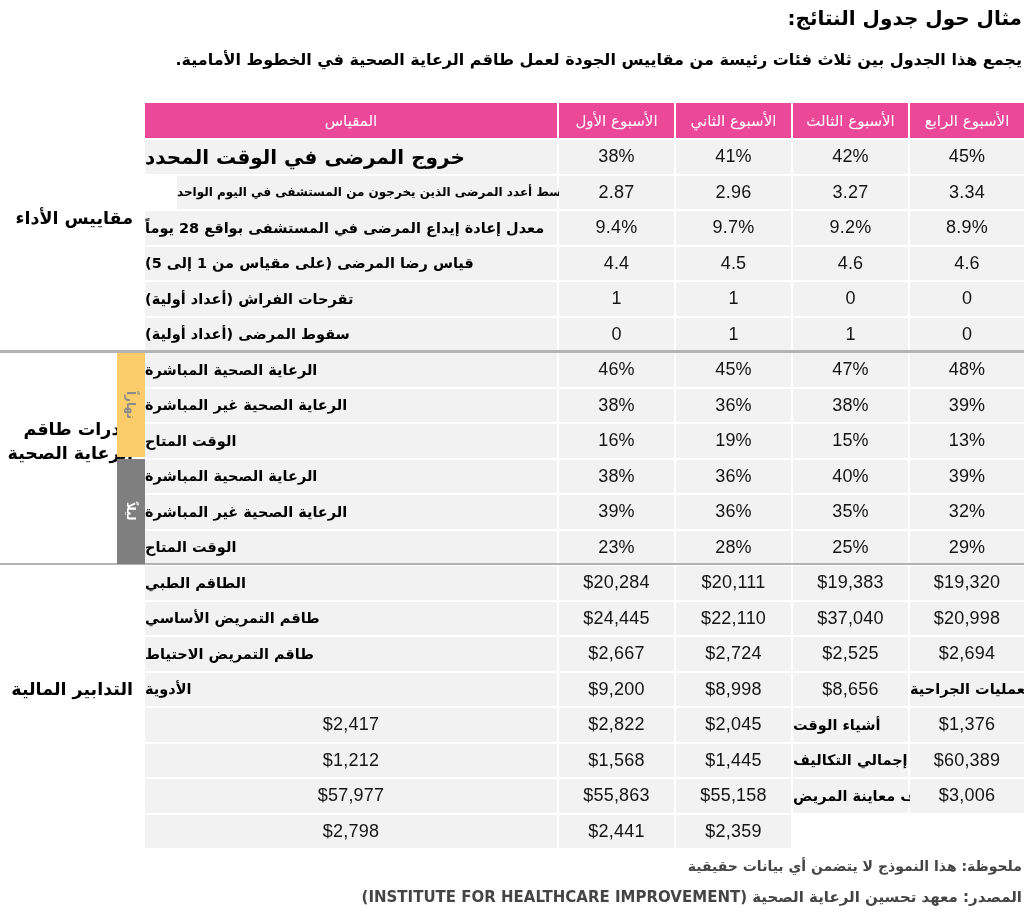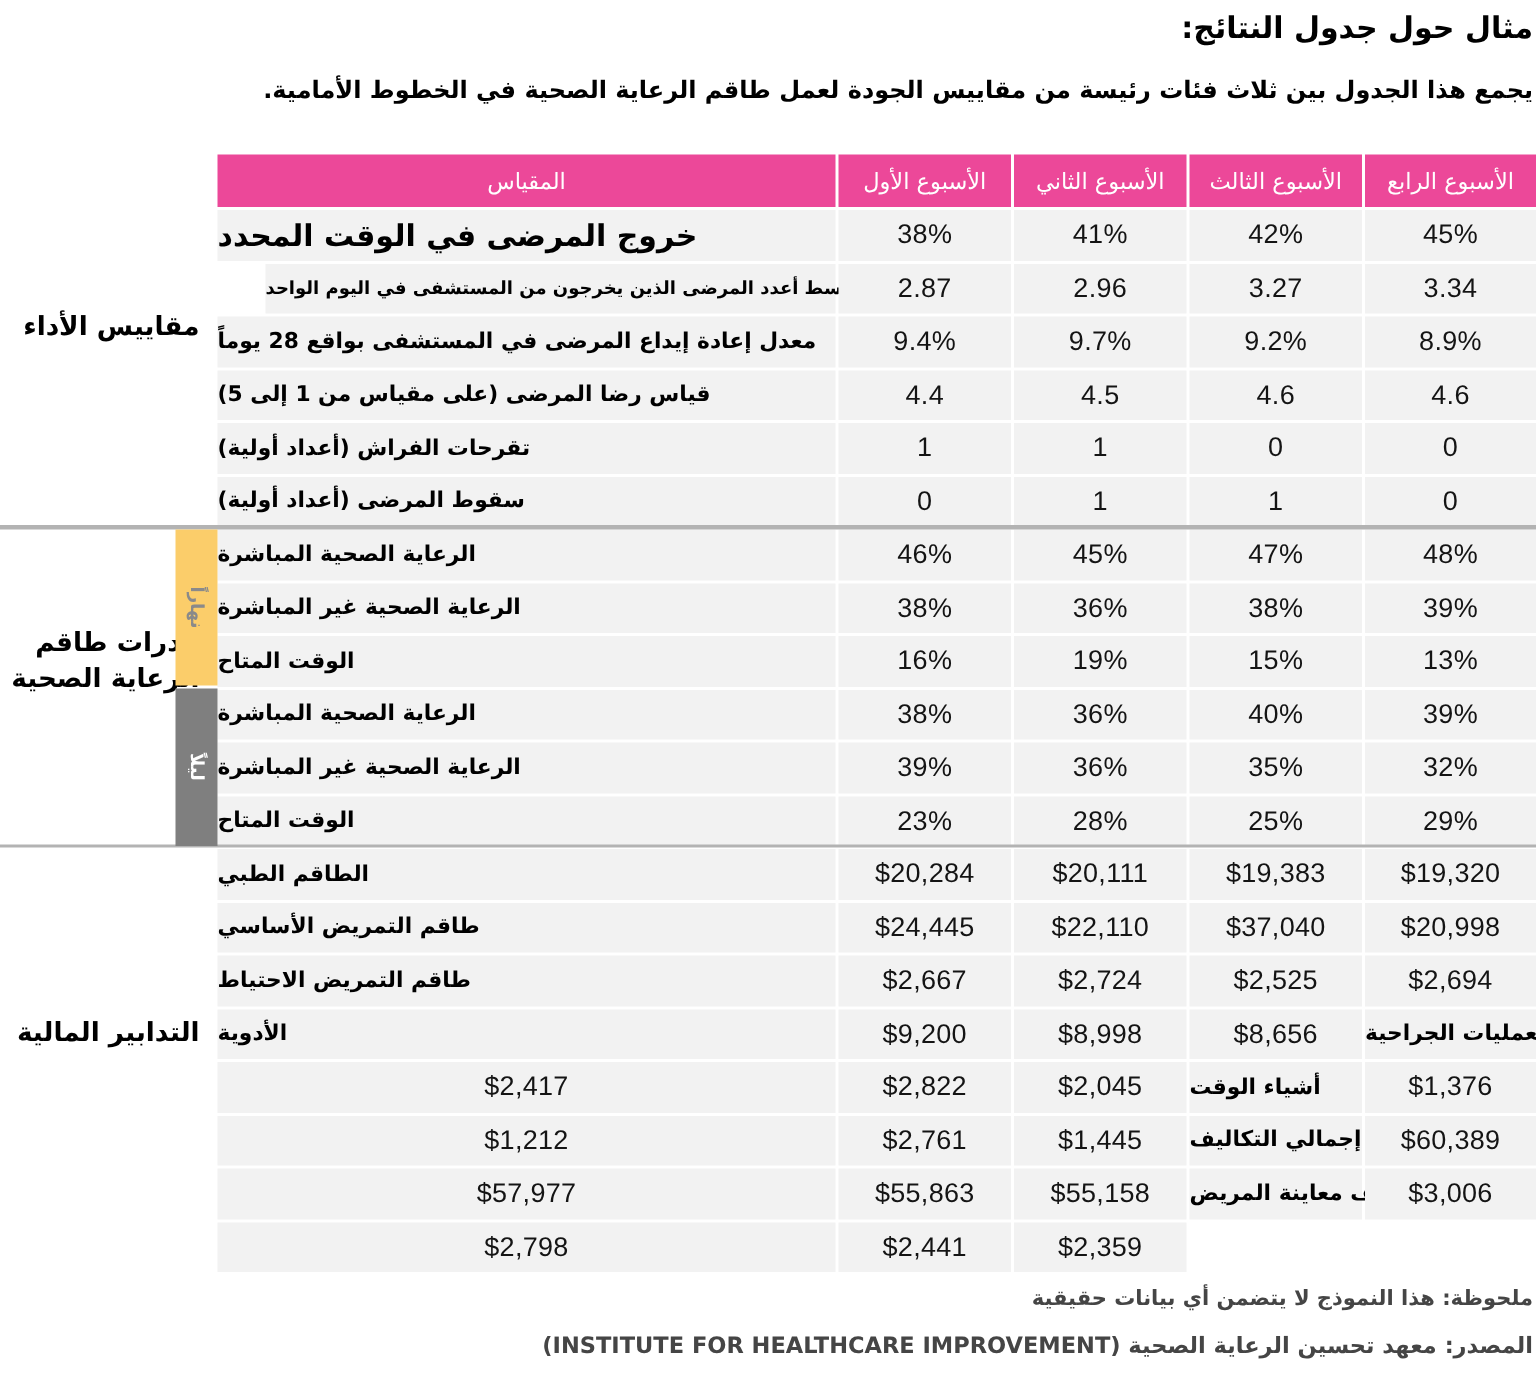--- a/index.html
+++ b/index.html
@@ -193,21 +193,21 @@
   <div class="td val">$8,656</div>
 
   <div class="td label">لوازم العمليات الجراحية</div>
   <div class="td val">$2,417</div>
   <div class="td val">$2,822</div>
   <div class="td val">$2,045</div>
 
   <div class="td label">أشياء الوقت</div>
   <div class="td val">$1,376</div>
   <div class="td val">$1,212</div>
-  <div class="td val">$2,761</div>
+  <div class="td val">$1,568</div>
   <div class="td val">$1,445</div>
 
   <div class="td label">إجمالي التكاليف</div>
   <div class="td val">$60,389</div>
   <div class="td val">$57,977</div>
   <div class="td val">$55,863</div>
   <div class="td val">$55,158</div>
 
   <div class="td label">تكاليف معاينة المريض</div>
   <div class="td val">$3,006</div>

